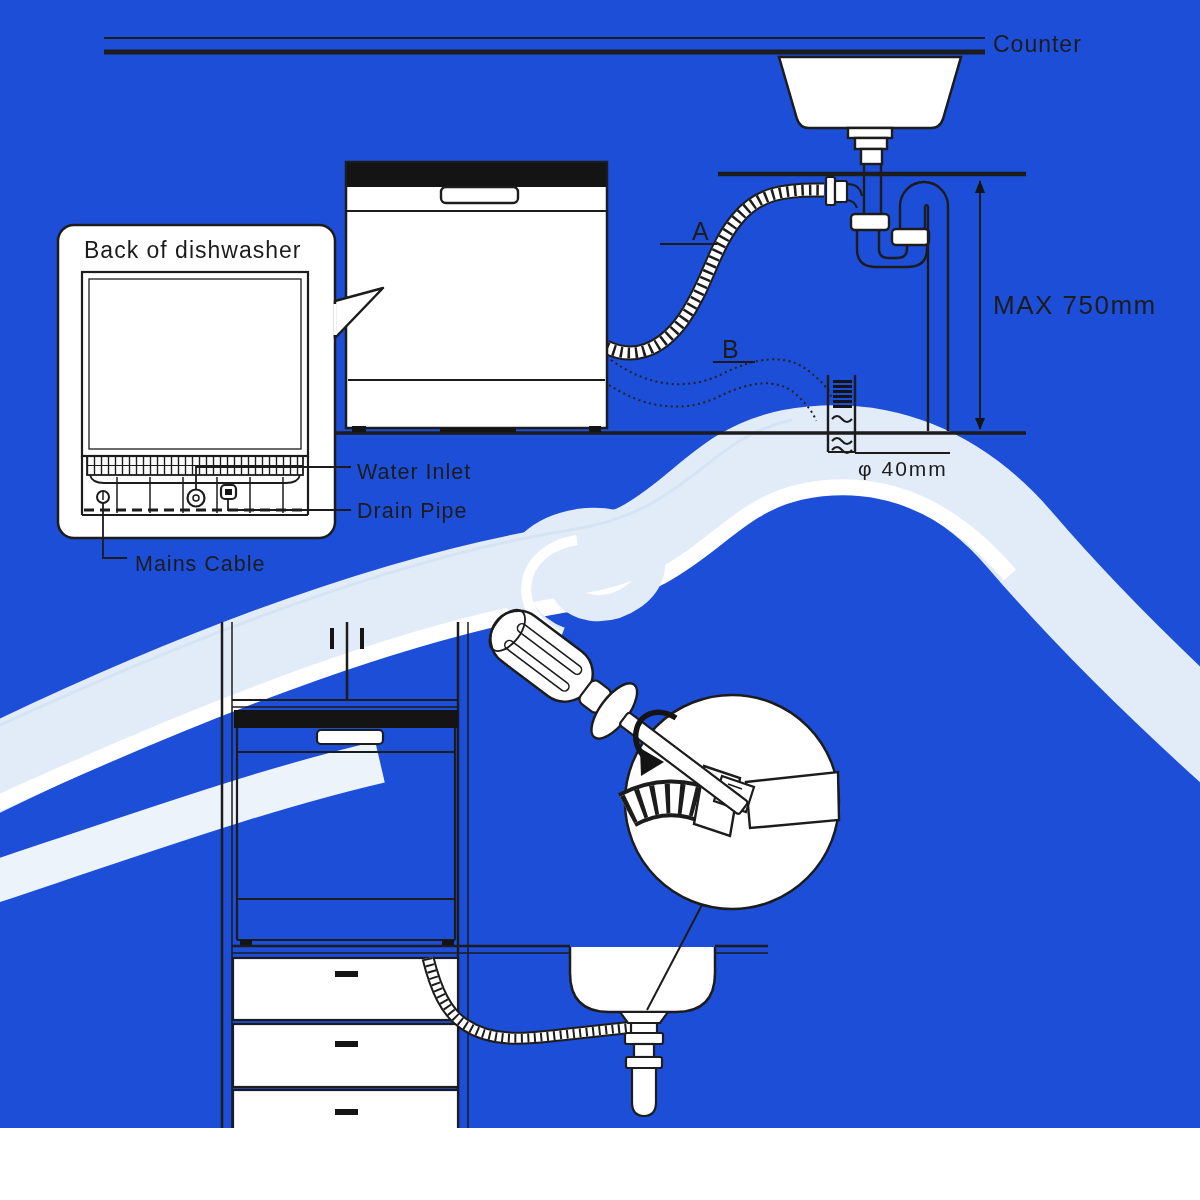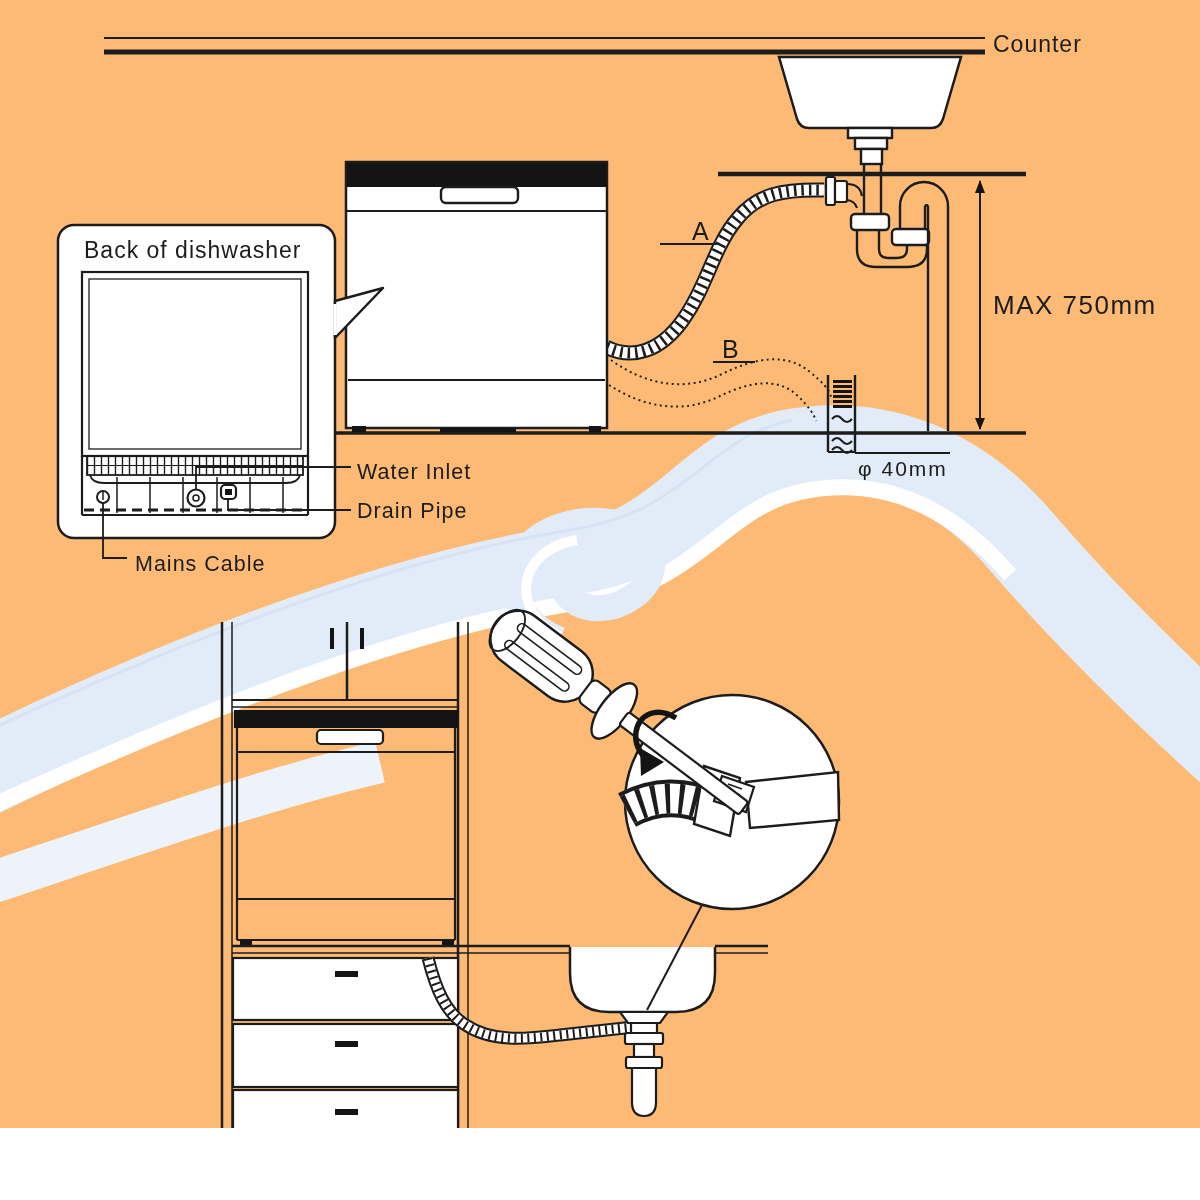--- a/index.html
+++ b/index.html
@@ -1,16 +1,16 @@
 <!DOCTYPE html>
 <html><head>
 <meta charset="utf-8">
 <style>
   html,body{margin:0;padding:0;background:#ffffff;}
-  .stage{position:relative;width:1200px;height:1128px;background:#fdba74;overflow:hidden;}
+  .stage{position:relative;width:1200px;height:1128px;background:#1d4ed8;overflow:hidden;}
   svg{display:block;}
   text{fill:#1c1c1c;font-family:"Liberation Sans","DejaVu Sans",sans-serif;}
   .t23{font-size:23px;letter-spacing:1px;}
   .t26{font-size:26px;letter-spacing:1.5px;}
   .t21{font-size:21.5px;letter-spacing:1px;}
   .t25{font-size:25px;letter-spacing:0.5px;}
   .tphi{font-size:21px;letter-spacing:2px;}
   .ln{stroke:#1c1c1c;fill:none;}
   .fw{fill:#ffffff;stroke:#1c1c1c;}
   .fb{fill:#141414;stroke:none;}

